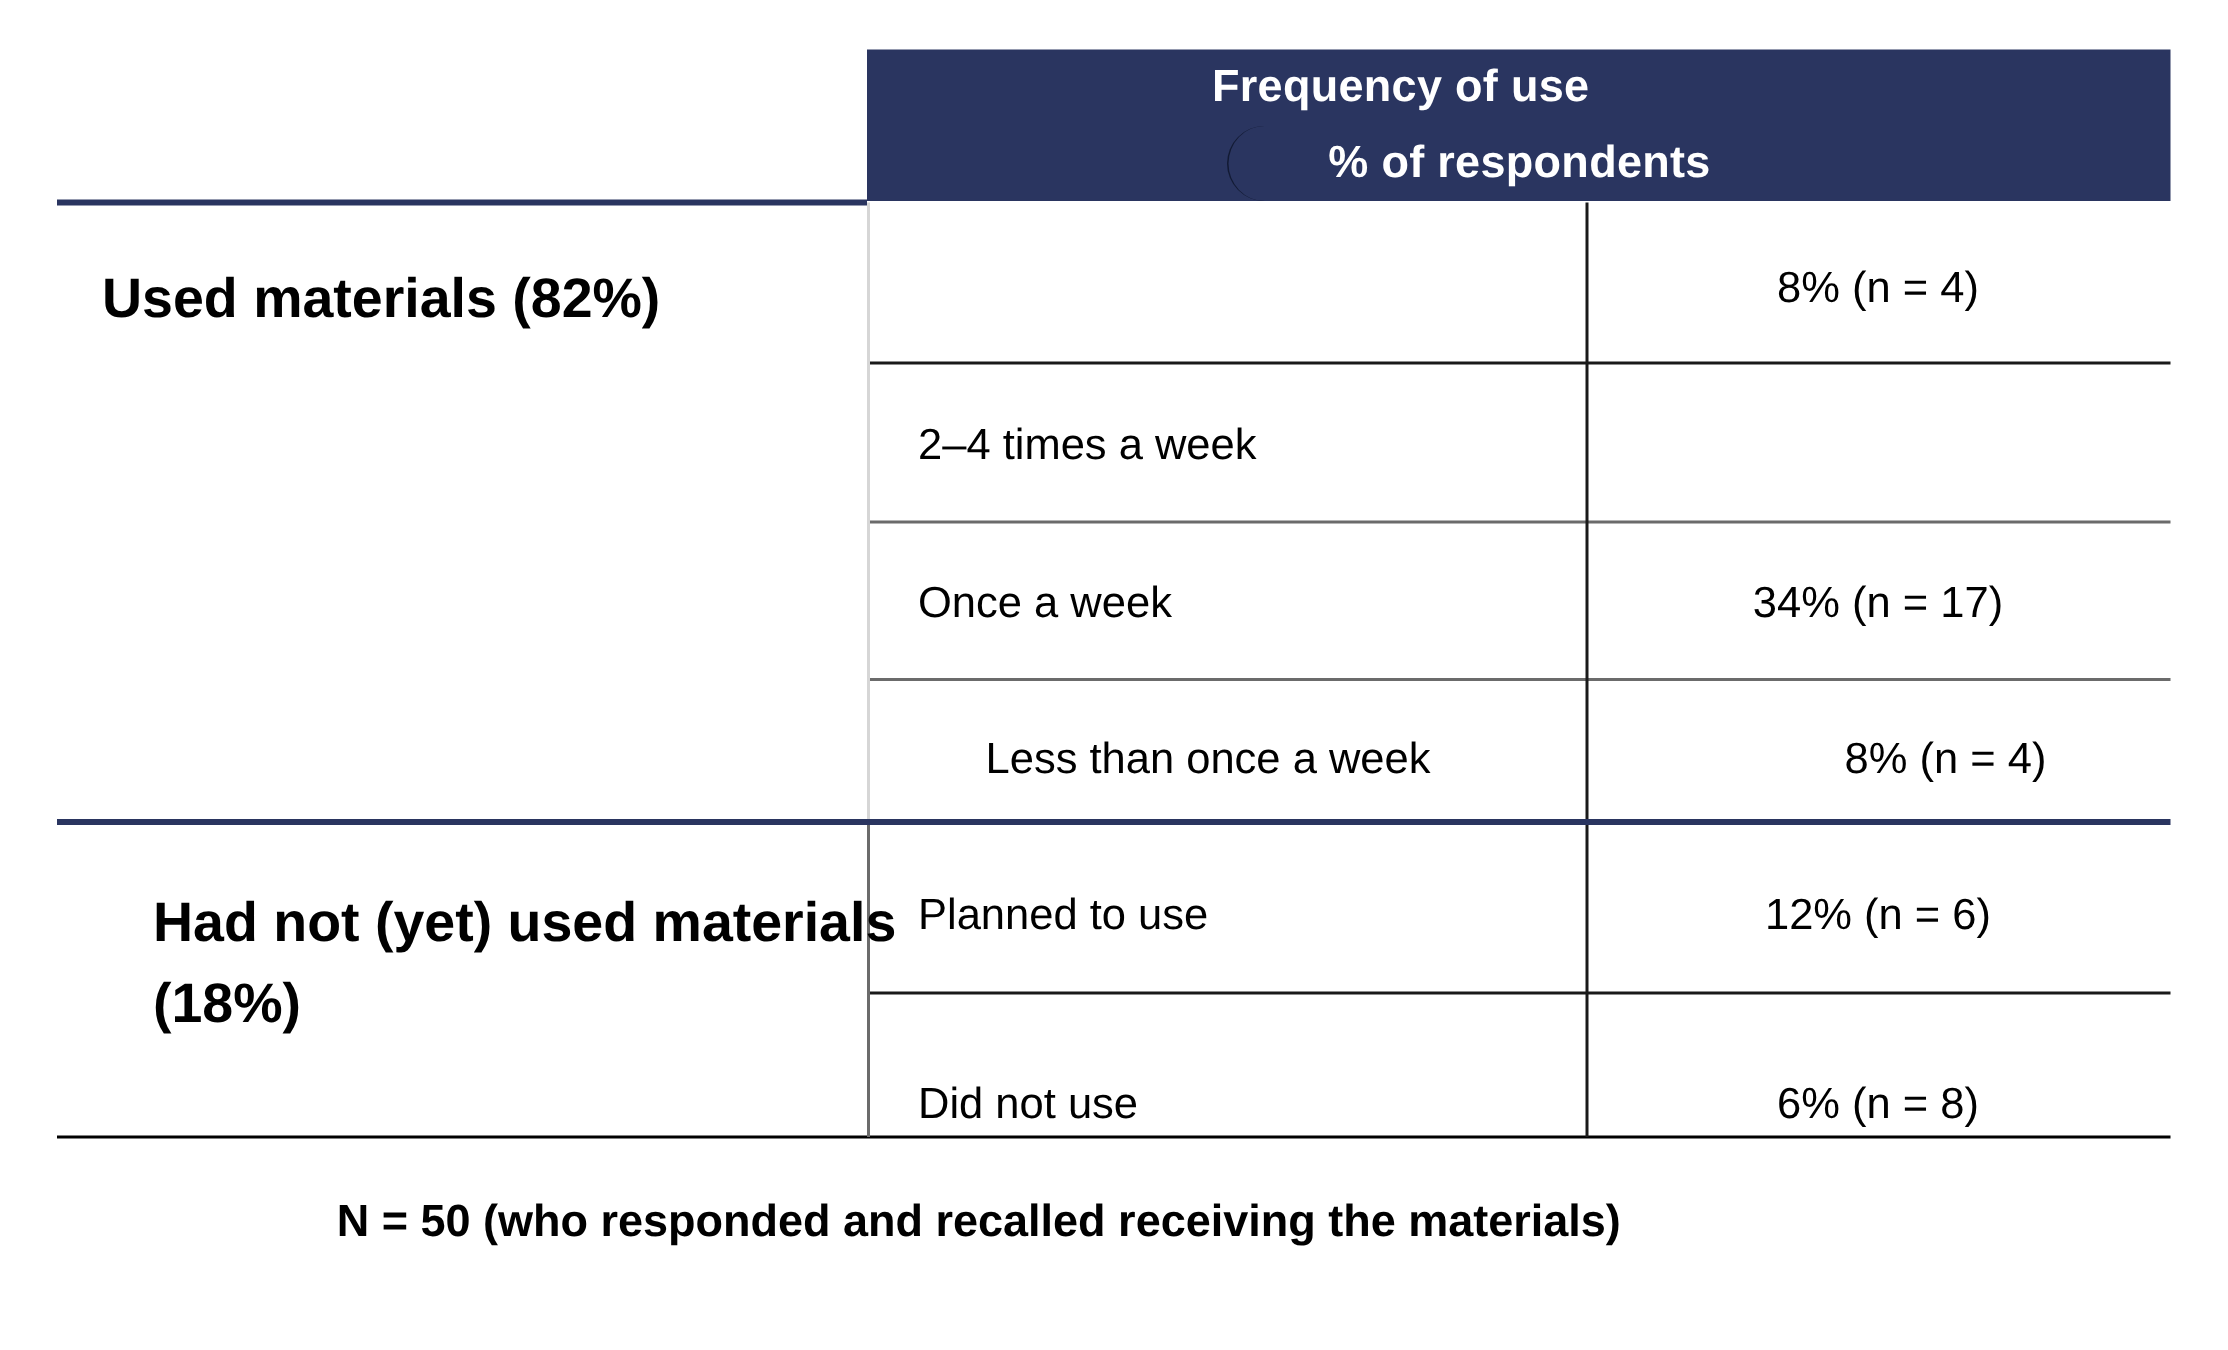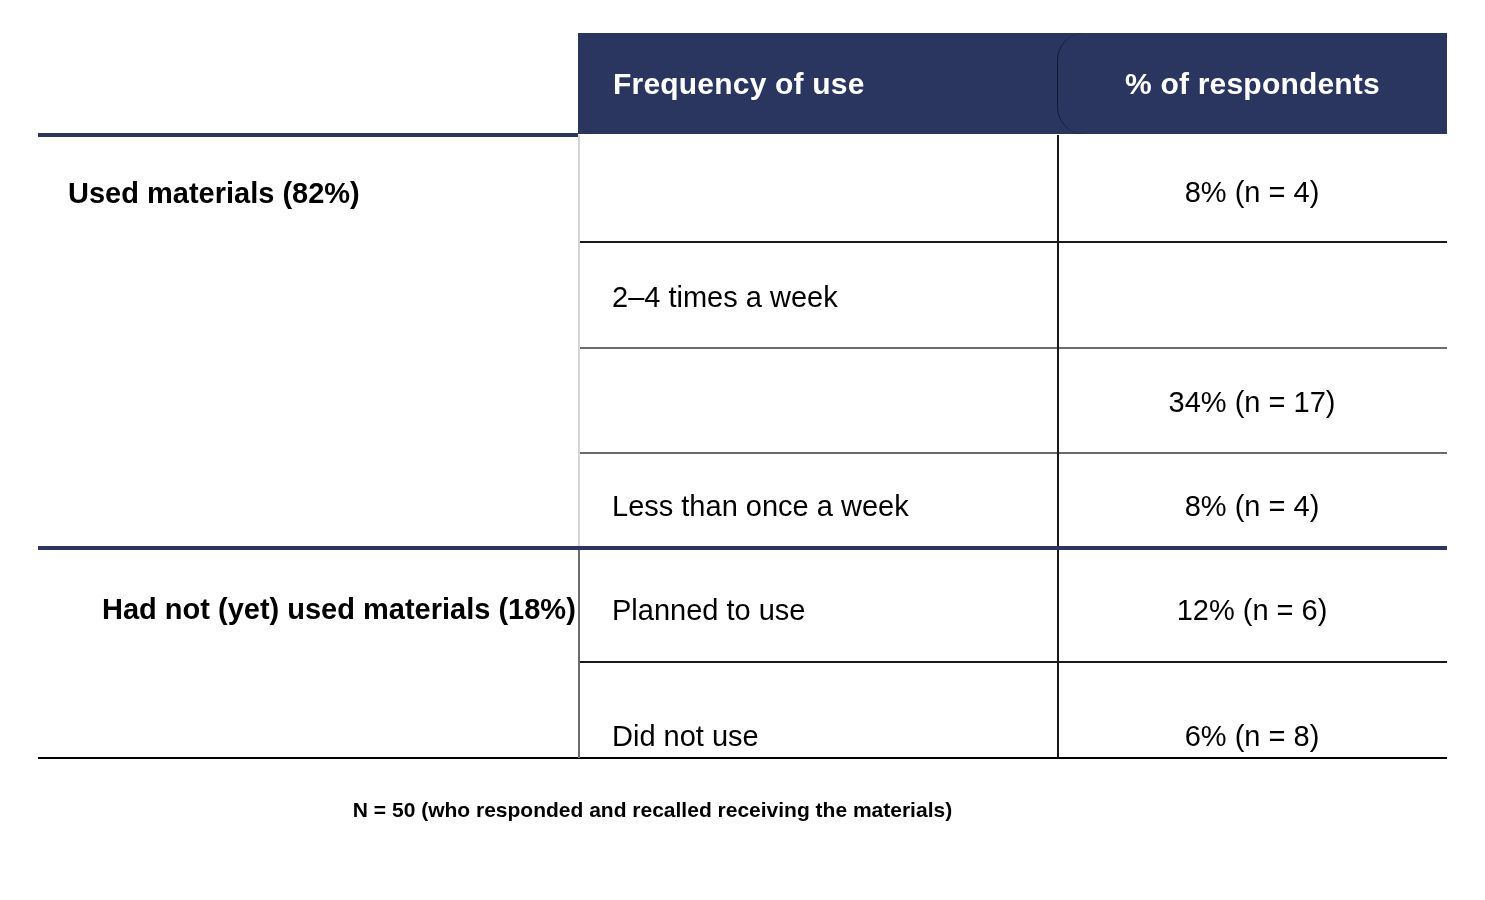--- a/index.html
+++ b/index.html
@@ -28,20 +28,21 @@
   
   .header-band {
     position: absolute;
     left: 578px;
     top: 33px;
     width: 869px;
     height: 101px;
     background: #2a3560;
     display: flex;
     align-items: center;
+    flex-direction: column;
   }
   .header-cell {
     height: 101px;
     display: flex;
     align-items: center;
     color: #ffffff;
     font-weight: bold;
     font-size: 30px;
     letter-spacing: 0.2px;
   }
@@ -122,21 +123,21 @@
     height: 208px;
     background: #1a1a1a;
   }
 
   
   .group-label {
     position: absolute;
     left: 68px;
     width: 500px;
     font-weight: bold;
-    font-size: 29px;
+    font-size: 37px;
     line-height: 1.45;
     color: #000000;
   }
   .group-used { top: 172px; }
   .group-notused { top: 588px; margin-left: 34px; }
 
   
   .cell {
     position: absolute;
     font-size: 29px;
@@ -150,33 +151,33 @@
   }
   .cell-pct {
     left: 1057px;
     width: 390px;
     text-align: center;
   }
 
   .row0 { top: 176px; }
   .row1 { top: 281px; }
   .row2 { top: 386px; }
-  .row3 { top: 490px; }
+  .row3 { top: 490px; margin-left: 45px; }
   .row4 { top: 594px; }
   .row5 { top: 704px; margin-top: 16px; }
 
   
   .footnote {
     position: absolute;
     left: 0;
     top: 798px;
     width: 1305px;
     text-align: center;
     font-weight: bold;
-    font-size: 21px;
+    font-size: 30px;
     color: #000000;
   }
 </style>
 </head>
 <body>
 
 <div id="figure">
 
   <div class="header-band">
     <div class="header-cell freq">Frequency of use</div>
@@ -196,20 +197,21 @@
   <div class="vrule v-mid"></div>
   <div class="vrule v-mid-bot"></div>
 
   <div class="group-label group-used">Used materials (82%)</div>
   <div class="group-label group-notused">Had not (yet) used materials (18%)</div>
 
   <div class="cell cell-pct  row0">8% (n = 4)</div>
 
   <div class="cell cell-freq row1">2–4 times a week</div>
 
+  <div class="cell cell-freq row2">Once a week</div>
   <div class="cell cell-pct  row2">34% (n = 17)</div>
 
   <div class="cell cell-freq row3">Less than once a week</div>
   <div class="cell cell-pct  row3">8% (n = 4)</div>
 
   <div class="cell cell-freq row4">Planned to use</div>
   <div class="cell cell-pct  row4">12% (n = 6)</div>
 
   <div class="cell cell-freq row5">Did not use</div>
   <div class="cell cell-pct  row5">6% (n = 8)</div>

